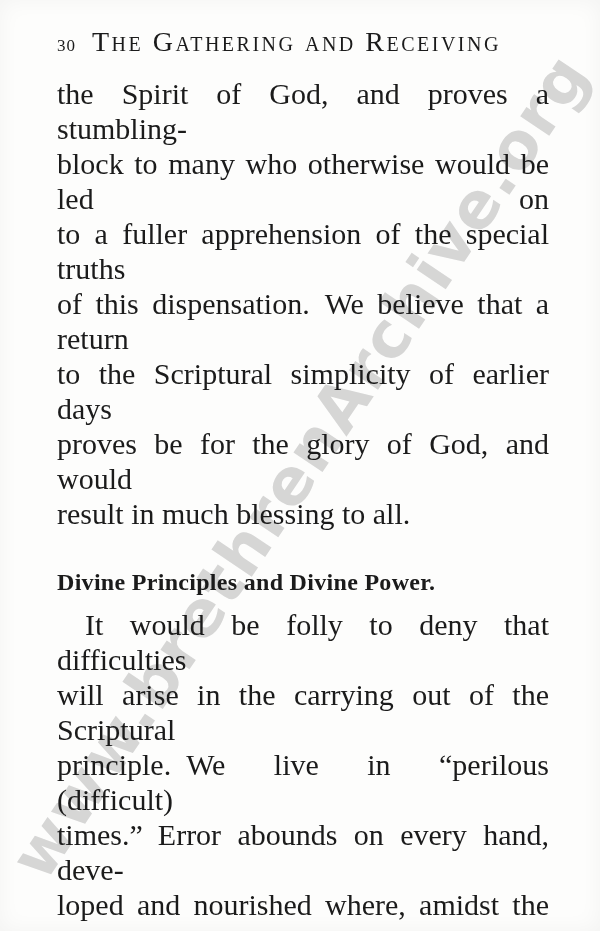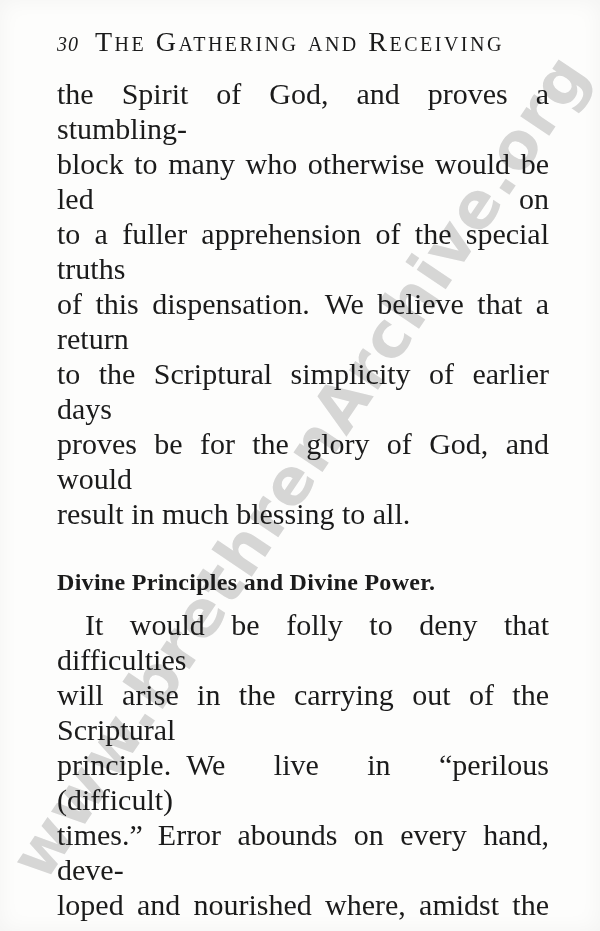--- a/index.html
+++ b/index.html
@@ -21,23 +21,22 @@
   
   .running-header {
     position: absolute;
     top: 26px;
     left: 57px;
     right: 50px;
     display: flex;
     align-items: baseline;
   }
   .page-number {
-    font-size: 20px;
+    font-size: 17px;
     letter-spacing: 1px;
-    font-style: italic;
   }
   .running-title {
     margin-left: 16px;
     font-size: 28px;
     font-variant: small-caps;
     letter-spacing: 2.5px;
     white-space: nowrap;
   }
 
   

